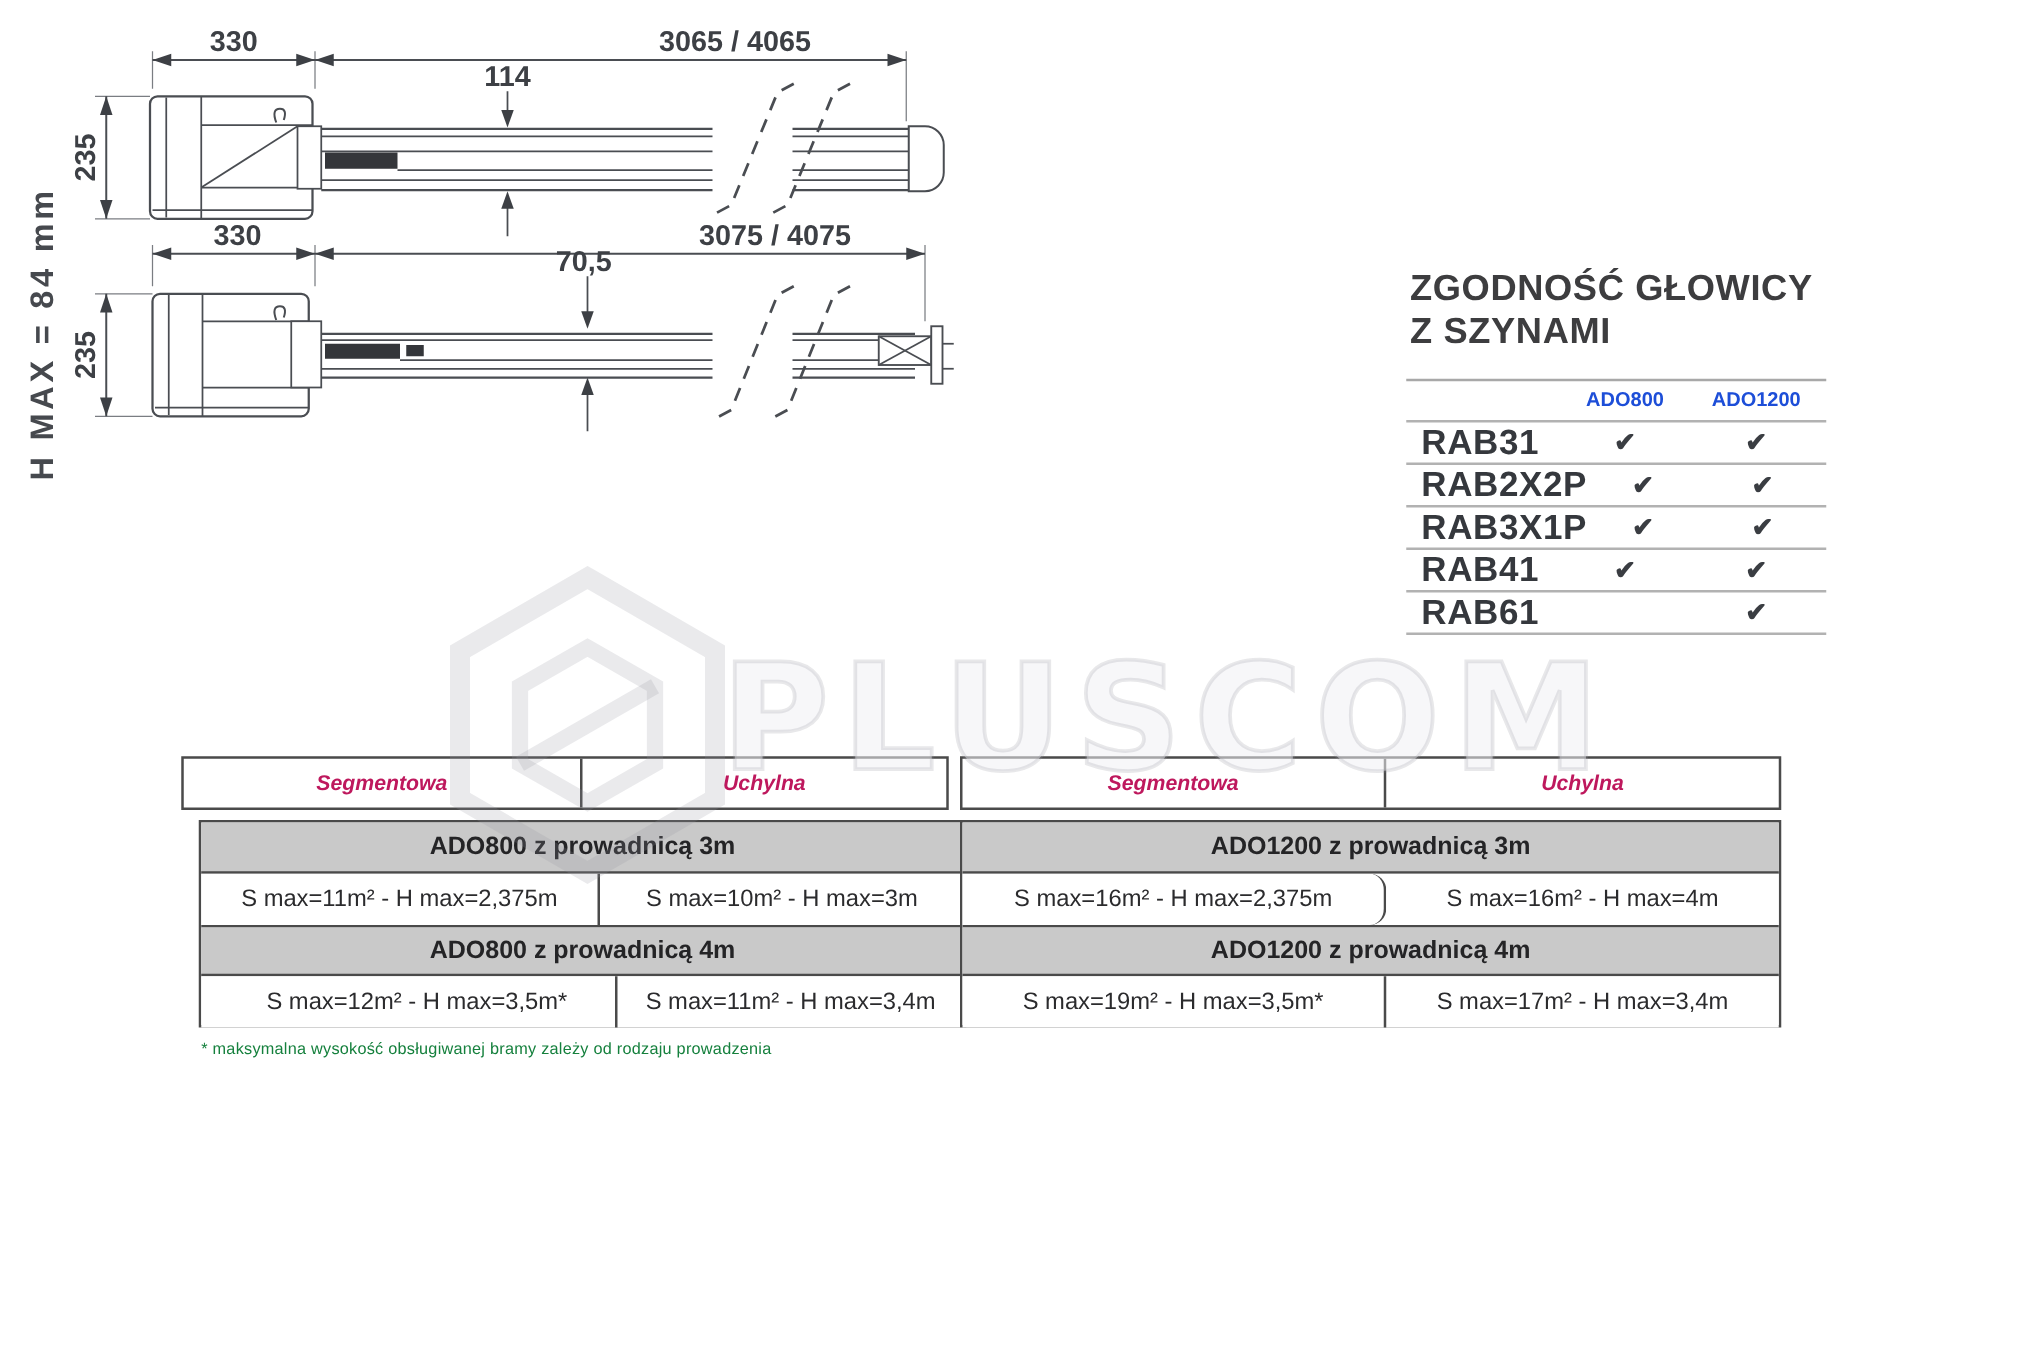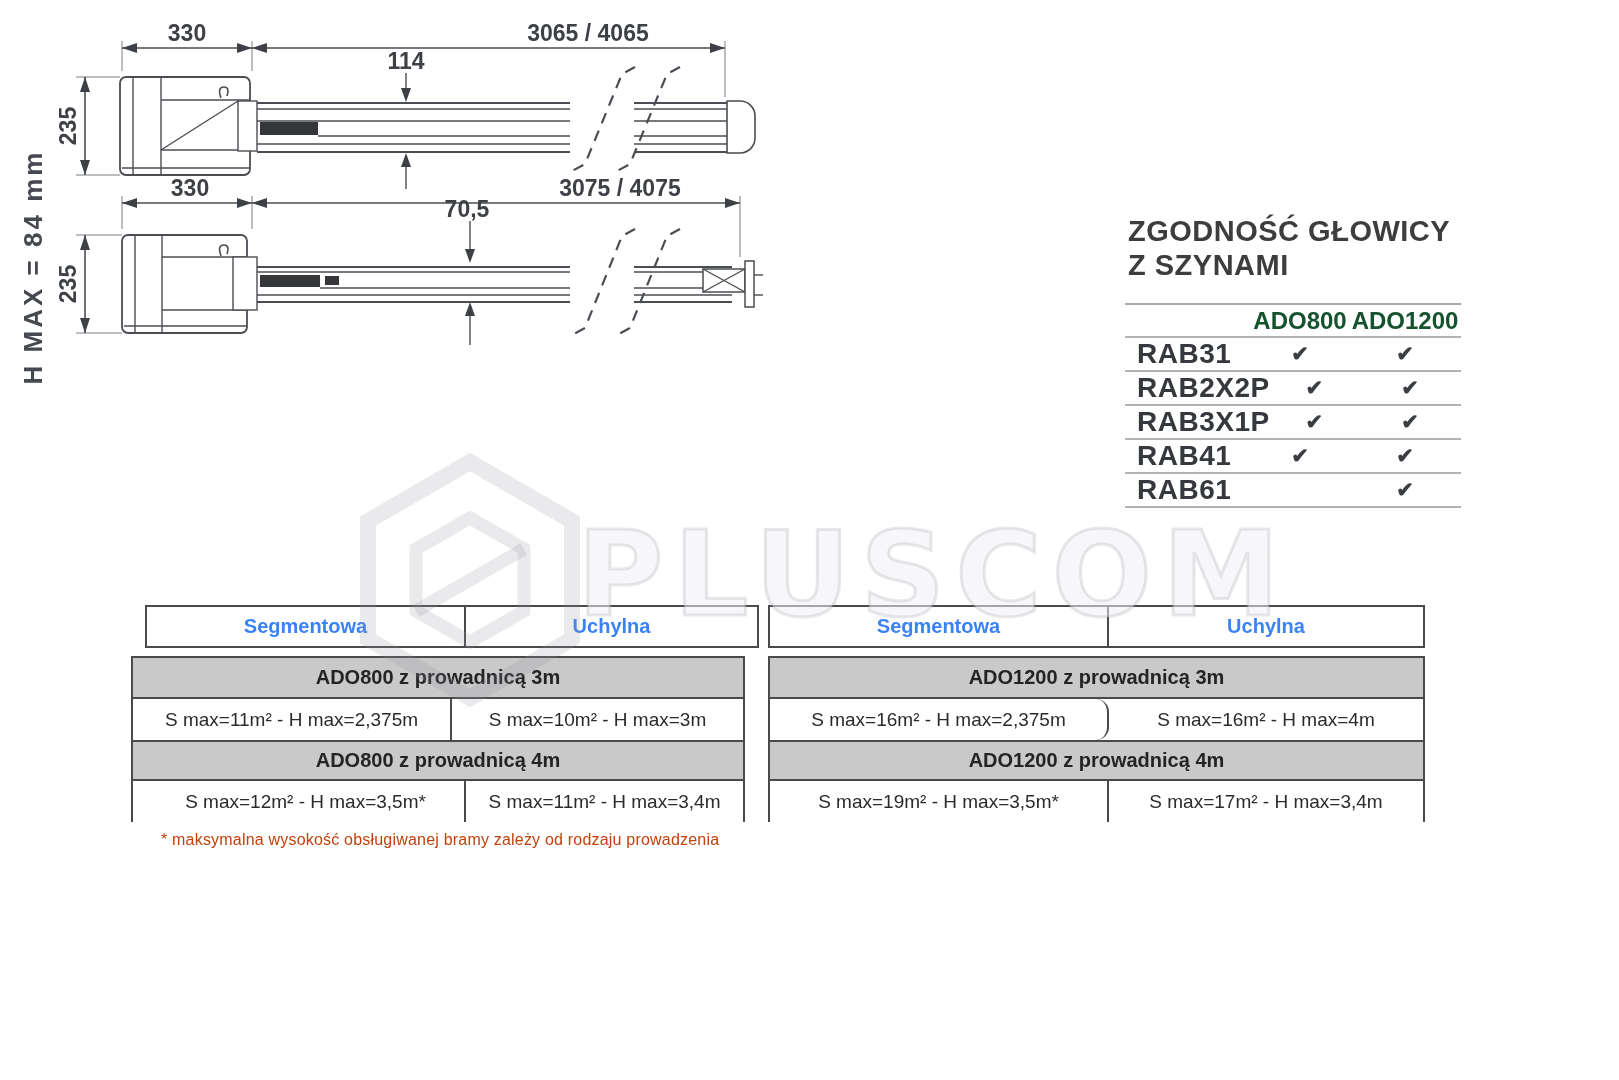--- a/index.html
+++ b/index.html
@@ -11,36 +11,36 @@
 
   
   .compat-title{position:absolute;left:1128px;top:214px;width:360px;
       font-size:29px;font-weight:bold;color:#3d3d3f;line-height:34px;letter-spacing:.5px;}
   .compat-table{position:absolute;left:1125px;top:303px;width:336px;font-weight:bold;}
   .compat-row{display:flex;align-items:center;border-top:2px solid #b2b2b2;height:32px;}
   .compat-row.last{border-bottom:2px solid #b2b2b2;}
   .compat-label{flex:1;padding-left:12px;font-size:28px;color:#35383d;letter-spacing:.5px;}
   .compat-col{width:98px;text-align:center;font-size:21px;color:#3a3d42;}
   .compat-col.c2{width:112px;}
-  .compat-head .compat-col{font-size:24px;color:#14532d;}
+  .compat-head .compat-col{font-size:16px;color:#1d4ed8;}
   .compat-head{height:31px;display:flex;align-items:center;border-top:2px solid #a8a8a8;}
 
   
   .spec-head{position:absolute;height:39px;border:2px solid #4a4a4a;display:flex;background:#fff;}
   .spec-head .cell{display:flex;align-items:center;justify-content:center;
-      font-size:20px;font-weight:bold;color:#3b82f6;}
+      font-size:17px;font-weight:bold;color:#be185d;font-style:italic;}
   .spec-body{position:absolute;border:2px solid #4a4a4a;background:#fff;}
   .band{background:#c9c9c9;display:flex;align-items:center;justify-content:center;
       font-size:20px;font-weight:bold;color:#242426;border-bottom:2px solid #4a4a4a;}
   .drow{display:flex;border-bottom:2px solid #4a4a4a;background:#fff;}
   .drow:last-child{border-bottom:none;}
   .drow .cell{display:flex;align-items:center;justify-content:center;font-size:19px;color:#2b2b2d;}
   .vline{border-right:2px solid #4a4a4a;}
 
-  .footnote{position:absolute;left:161px;top:831px;font-size:16px;color:#c2410c;letter-spacing:.2px;}
+  .footnote{position:absolute;left:161px;top:831px;font-size:13px;color:#15803d;letter-spacing:.2px;}
 
   
   #watermark{position:absolute;left:0;top:0;width:1619px;height:1080px;pointer-events:none;z-index:30;}
   .wm-text{position:absolute;left:577px;top:505px;font-size:118px;font-weight:bold;
       letter-spacing:10px;font-family:"DejaVu Sans","Liberation Sans",sans-serif;
       color:rgba(240,240,244,0.55);-webkit-text-stroke:3px rgba(150,150,160,0.22);}
 </style>
 </head>
 <body>
 
@@ -218,21 +218,21 @@
       <span class="compat-label">RAB61</span>
       <span class="compat-col"></span>
       <span class="compat-col c2">✔</span>
     </div>
   </div>
 
   <div class="spec-head" style="left:145px;top:605px;width:610px;">
     <div class="cell vline" style="width:317px;">Segmentowa</div>
     <div class="cell" style="flex:1;">Uchylna</div>
   </div>
-  <div class="spec-body" style="left:131px;top:656px;width:610px;height:162px;">
+  <div class="spec-body" style="left:159px;top:656px;width:610px;height:162px;">
     <div class="band" style="height:39px;">ADO800 z prowadnicą 3m</div>
     <div class="drow" style="height:41px;">
       <div class="cell vline" style="width:317px;">S max=11m² - H max=2,375m</div>
       <div class="cell" style="flex:1;">S max=10m² - H max=3m</div>
     </div>
     <div class="band" style="height:37px;">ADO800 z prowadnicą 4m</div>
     <div class="drow" style="height:41px;padding-left:14px;">
       <div class="cell vline" style="width:317px;">S max=12m² - H max=3,5m*</div>
       <div class="cell" style="flex:1;">S max=11m² - H max=3,4m</div>
     </div>

